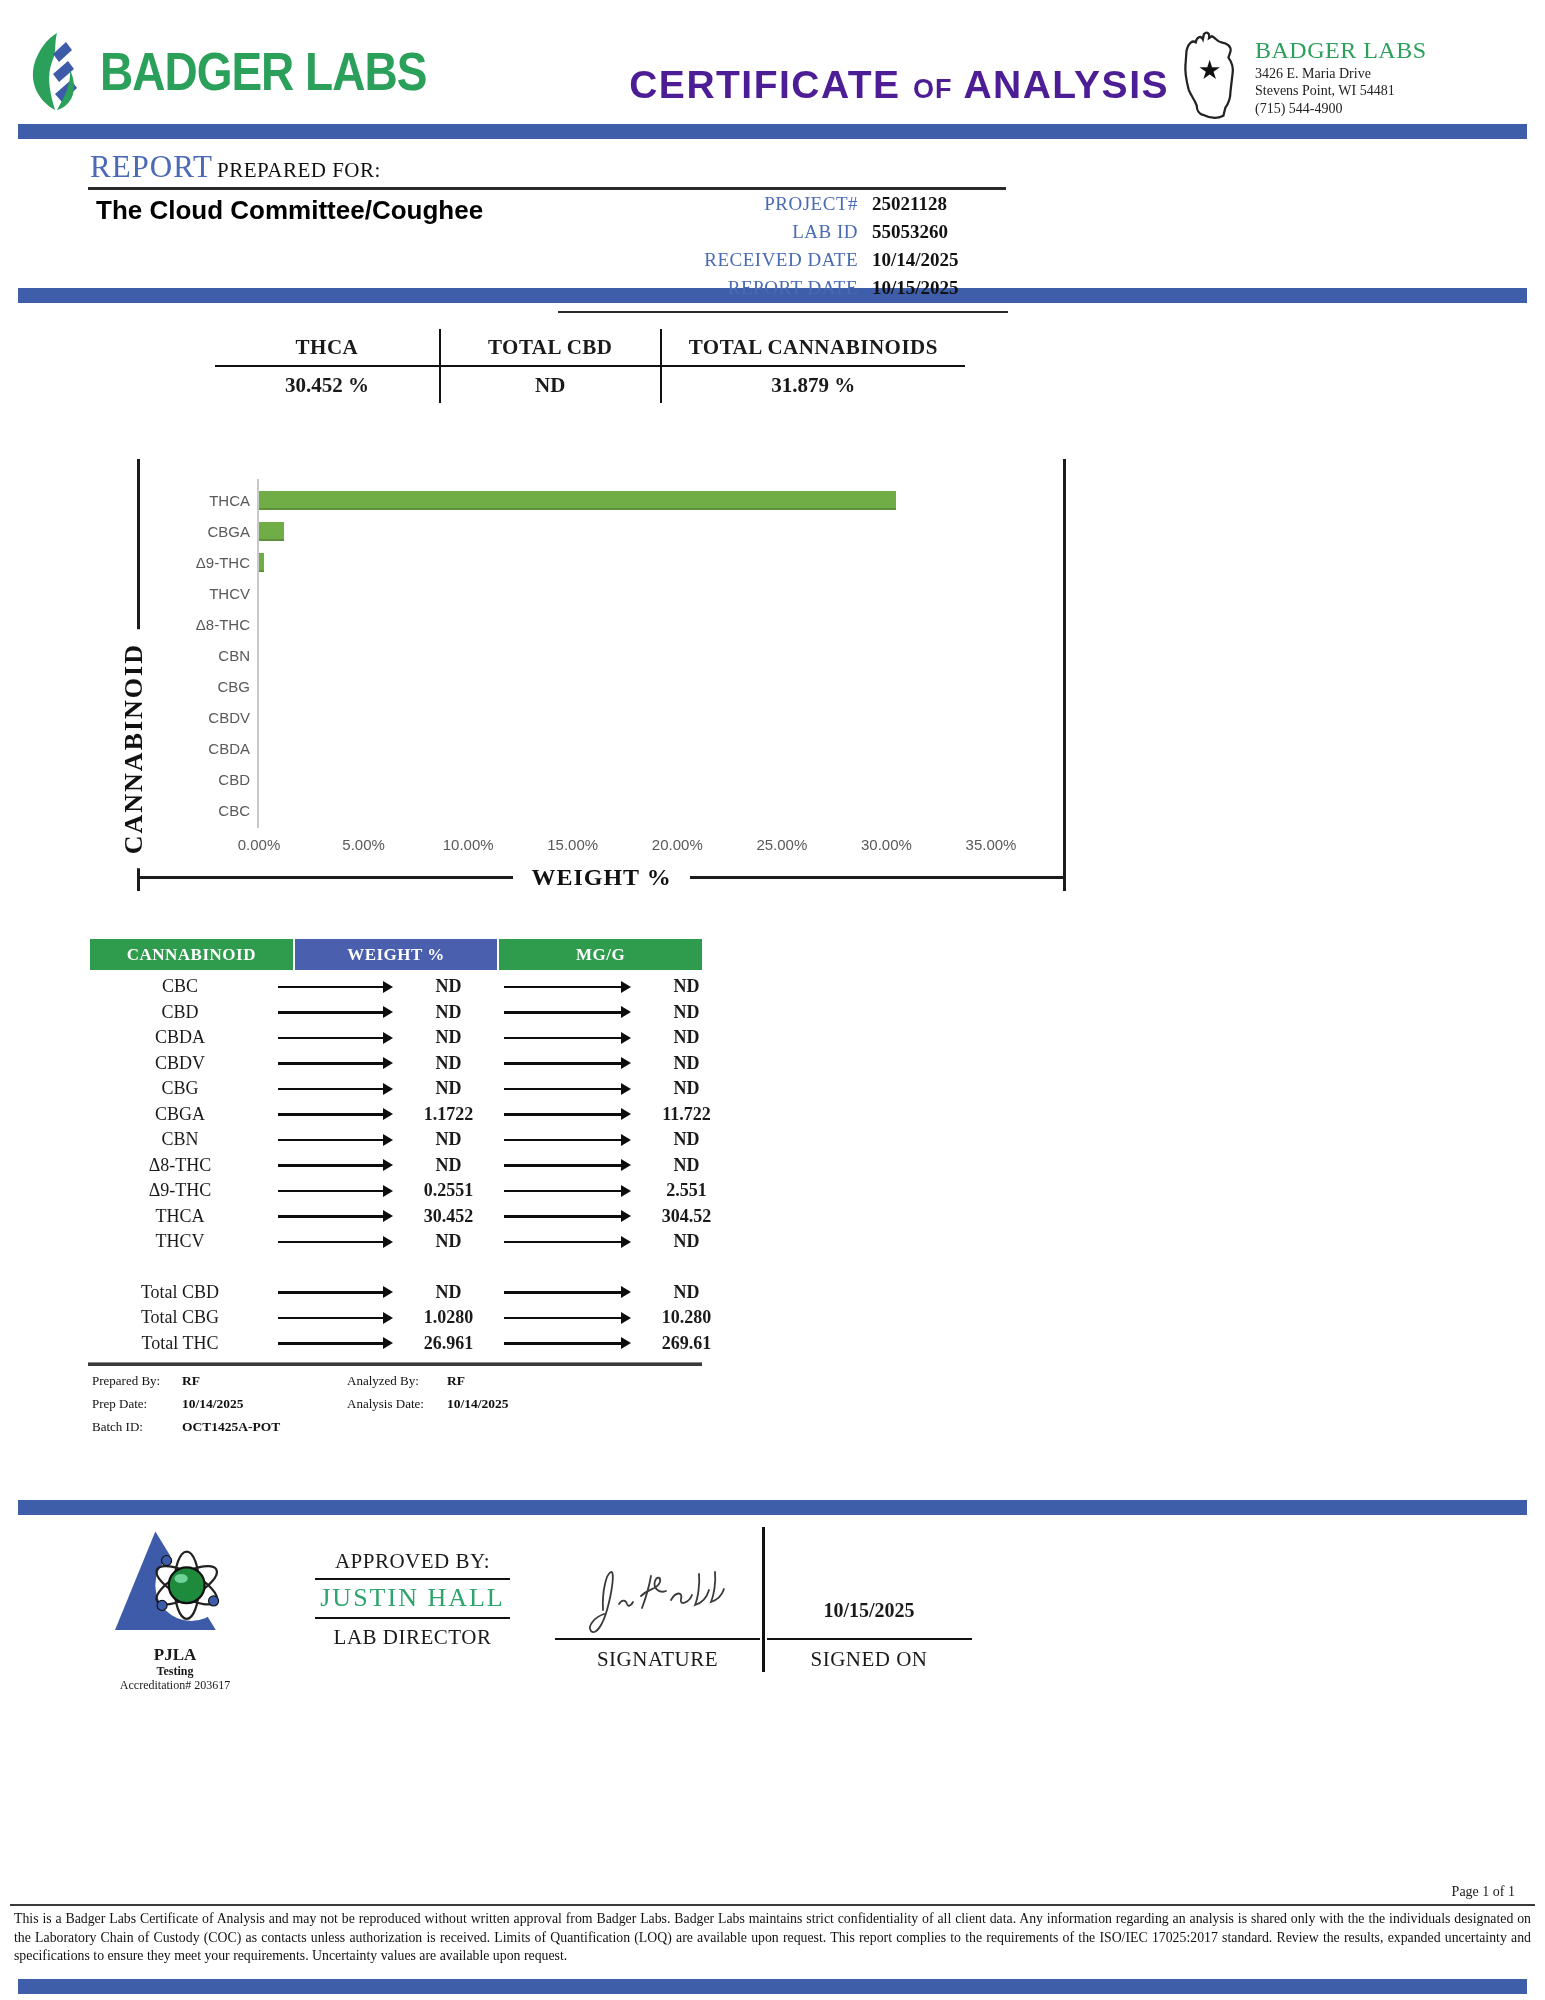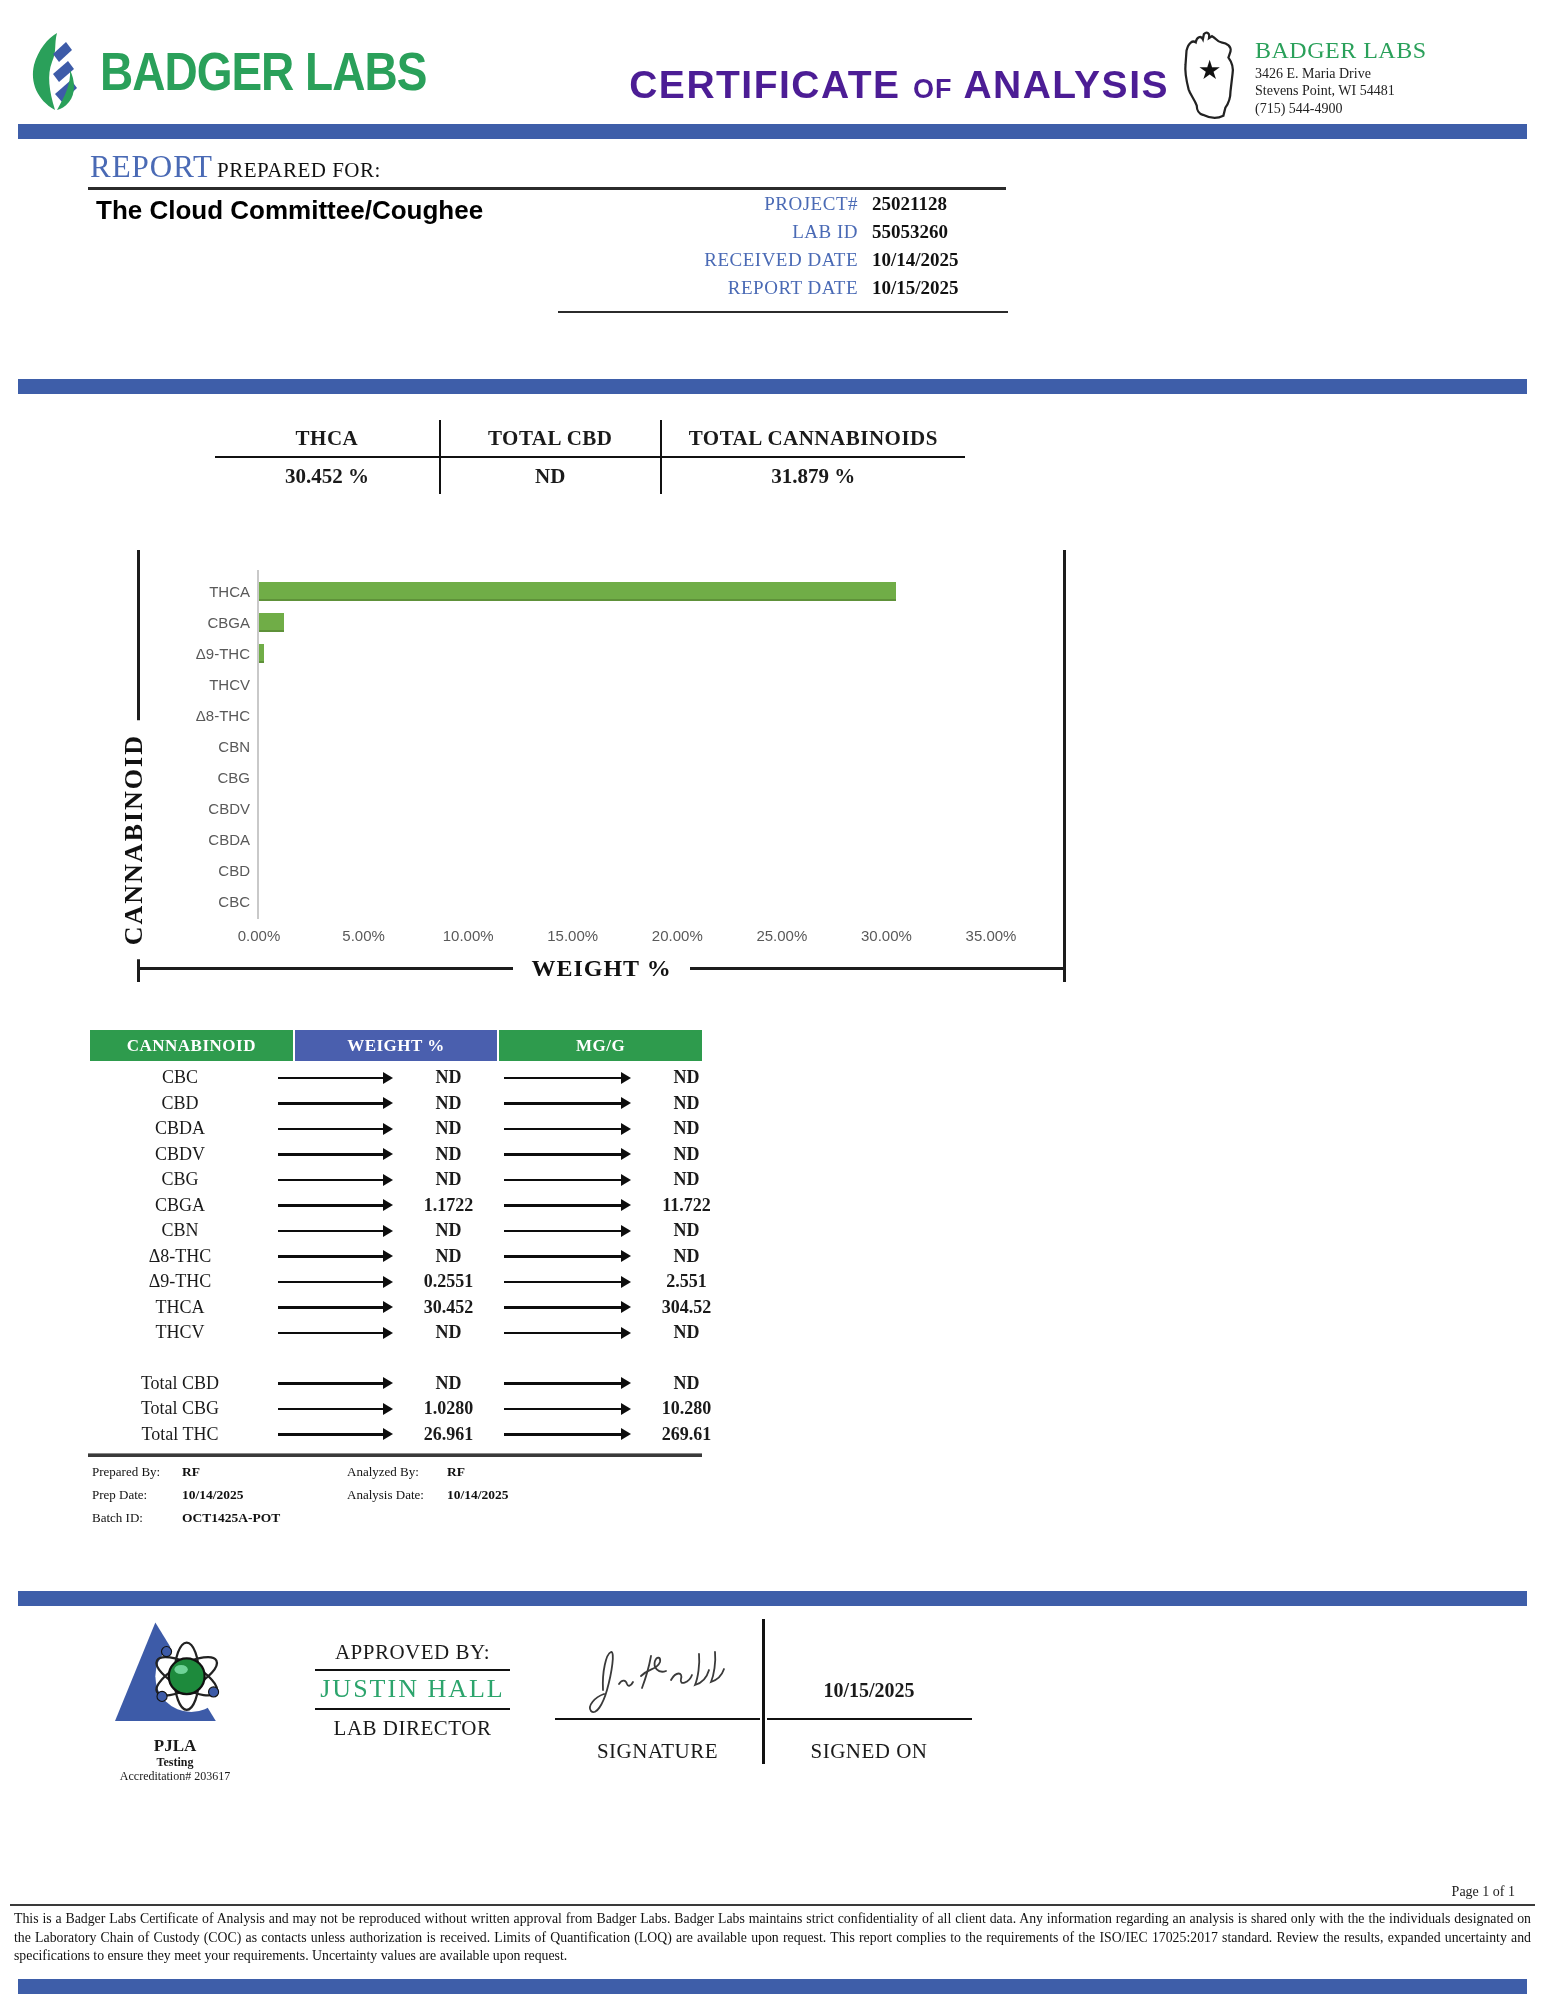--- a/index.html
+++ b/index.html
@@ -15,21 +15,21 @@
              font-size:39px;letter-spacing:1.5px;color:#4c1d95;margin-top:26px;white-space:nowrap;}
   .doc-title .small{font-size:27px;text-transform:uppercase;letter-spacing:1px;}
   .lab-block{flex:0 0 350px;display:flex;align-items:center;gap:8px;margin-top:8px;}
   .lab-txt{line-height:1.25;}
   .lab-name{font-size:24px;color:#2aa05a;letter-spacing:0.5px;}
   .lab-addr{font-size:14px;color:#222;}
 
   .bluebar{height:15px;background:#3e5ea9;margin:0 18px;}
 
   
-  .report-sec{position:relative;height:240px;padding-left:36px;}
+  .report-sec{position:relative;height:149px;padding-left:36px;}
   .rep-head{position:absolute;top:10px;left:90px;white-space:nowrap;}
   .rep-head .big{font-size:31px;color:#4a6ab5;letter-spacing:1px;}
   .rep-head .rest{font-size:21px;color:#111;letter-spacing:0.5px;}
   .rep-line{position:absolute;top:48px;left:88px;width:918px;height:2.5px;background:#2b2b2b;}
   .client{position:absolute;top:56px;left:96px;font-family:"Liberation Sans",sans-serif;
           font-weight:bold;font-size:26px;color:#000;}
   .fields{position:absolute;top:54px;left:558px;width:450px;border-bottom:2px solid #2b2b2b;padding-bottom:6px;}
   .frow{display:flex;align-items:baseline;height:28px;}
   .flabel{flex:0 0 300px;text-align:right;font-size:19px;color:#4a6ab5;letter-spacing:0.5px;}
   .fvalue{flex:1;padding-left:14px;font-size:19px;font-weight:bold;color:#111;}
@@ -108,21 +108,21 @@
   .pjla-name{font-size:17px;font-weight:bold;margin-top:2px;}
   .pjla-sub{font-size:12px;font-weight:bold;}
   .pjla-acc{font-size:12px;}
   .approved{width:195px;margin-left:60px;margin-top:22px;text-align:center;}
   .app-label{font-size:21px;letter-spacing:0.5px;padding-bottom:4px;border-bottom:2.5px solid #111;}
   .app-name{font-size:26px;letter-spacing:2px;color:#2ca46c;padding:3px 0 4px 0;border-bottom:2.5px solid #111;}
   .app-title{font-size:21px;letter-spacing:0.5px;padding-top:6px;}
   .sign-row{display:flex;align-items:flex-end;margin-left:45px;}
   .sigcol{width:205px;display:flex;flex-direction:column;}
   .sig-upper{height:100px;display:flex;align-items:flex-end;justify-content:center;border-bottom:2.5px solid #111;}
-  .sig-lower{padding-top:19px;text-align:center;font-size:21px;letter-spacing:0.5px;}
+  .sig-lower{padding-top:7px;text-align:center;font-size:21px;letter-spacing:0.5px;}
   .signdate{font-size:20px;font-weight:bold;padding-bottom:16px;}
   .vdiv{width:2.5px;background:#111;height:145px;margin:0 2px;}
 
   
   .bottom-block{position:absolute;left:0;right:0;bottom:6px;}
   .pageno{text-align:right;margin:0 30px 2px 0;font-size:14px;}
   .disclaimer{margin:4px 10px;border-top:2px solid #3a3a3a;padding:4px 4px 0 4px;
               font-size:13.8px;line-height:1.32;color:#111;text-align:justify;}
   .bar4{margin-top:14px;}
 </style>

